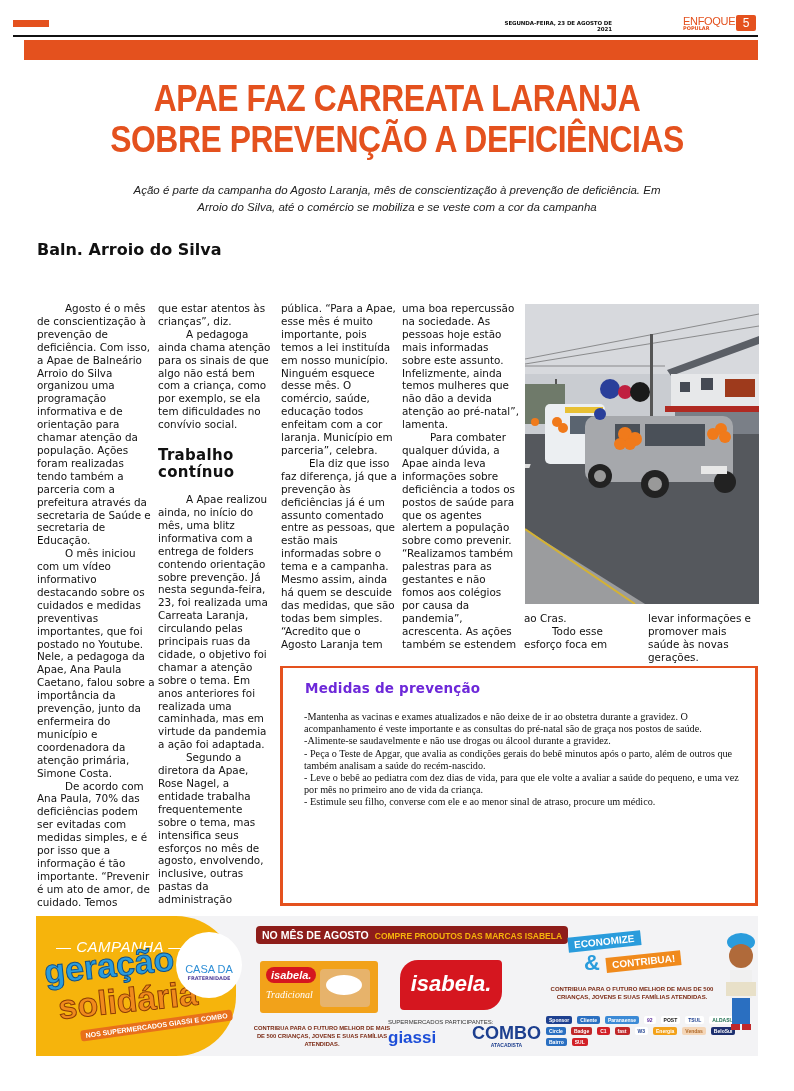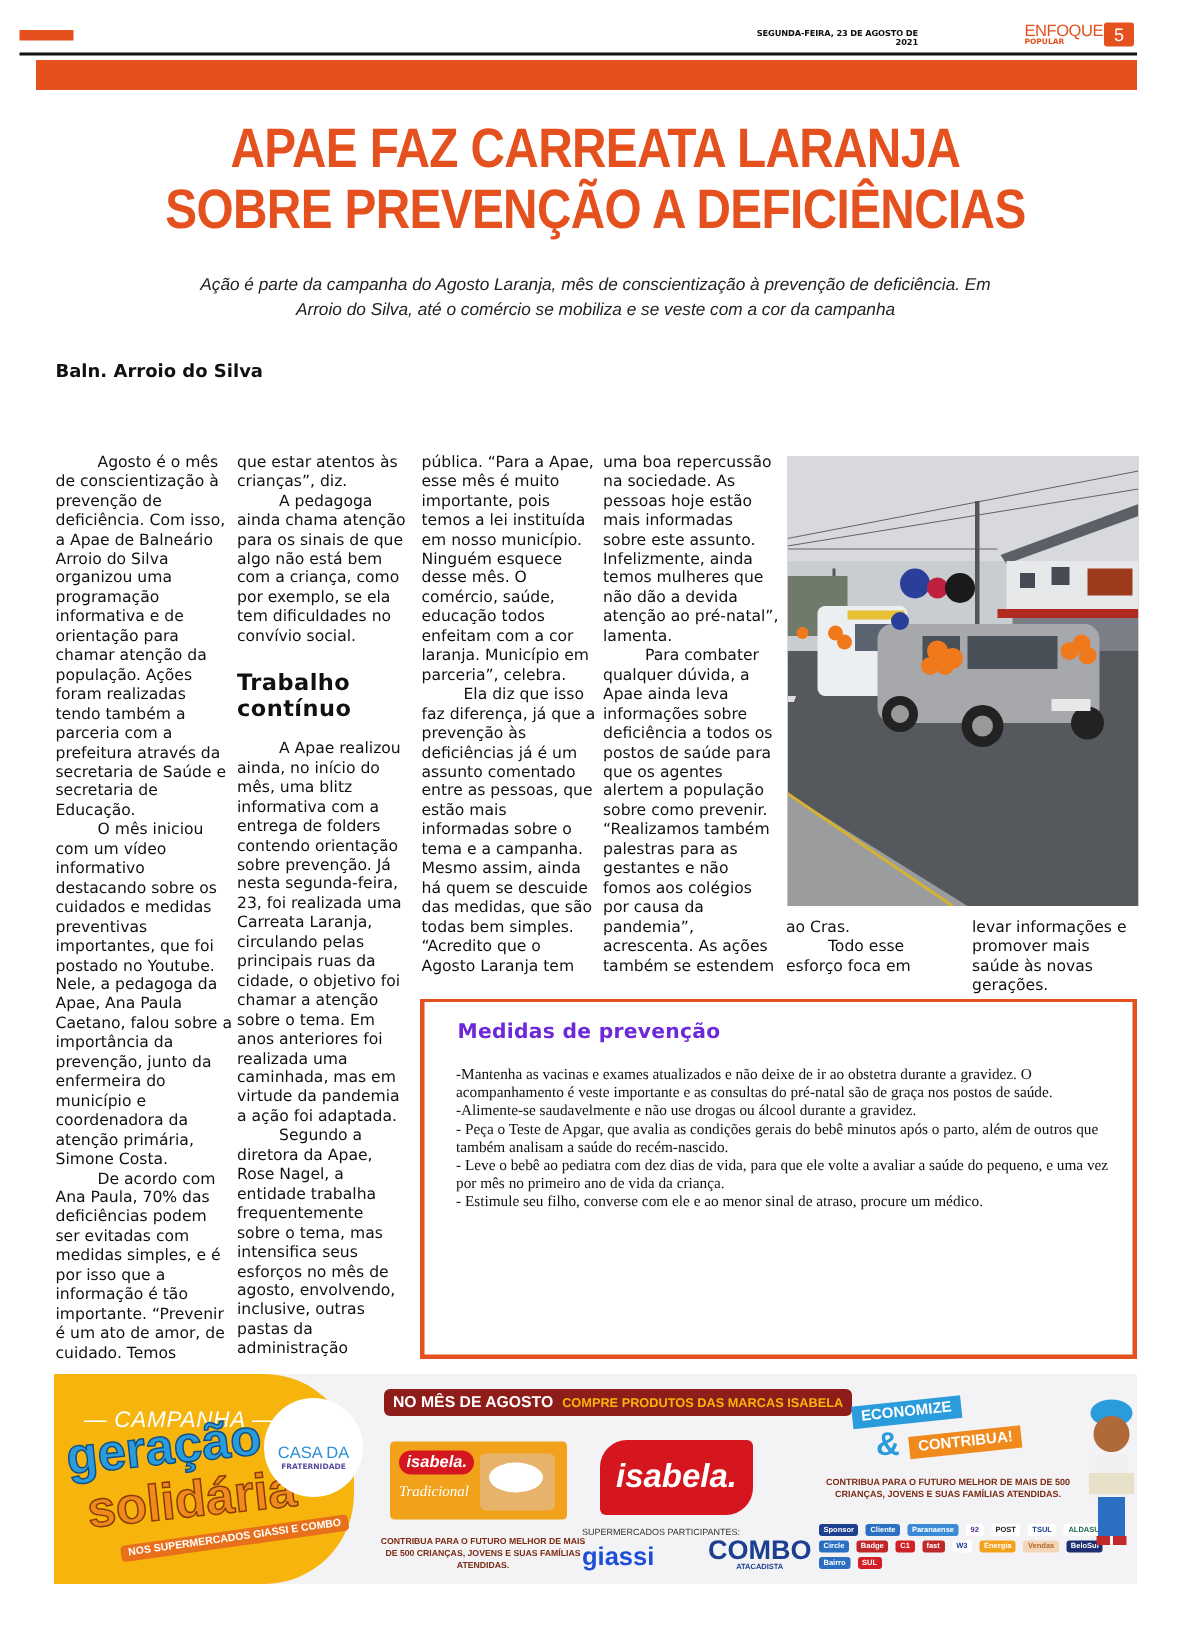--- a/index.html
+++ b/index.html
@@ -10,21 +10,21 @@
   .date { position: absolute; left: 500px; top: 20px; width: 230px; font-size: 5.5px; font-weight: bold; text-align: right; padding-right: 118px; letter-spacing: -0.1px; }
   .brand { position: absolute; left: 683px; top: 16px; line-height: 1; }
   .brand-main { font-family: "Liberation Sans", sans-serif; font-size: 11px; color: #e4511e; letter-spacing: -0.3px; display:block;}
   .brand-sub { font-size: 5px; font-weight: bold; color: #e4511e; display:block; margin-top: -1px;}
   .page-num { position: absolute; left: 736px; top: 15px; width: 20px; height: 16px; background: #e4511e; color: #fff; font-family: "Liberation Sans", sans-serif; font-size: 12px; text-align: center; line-height: 16px; border-radius: 2px; }
   .rule { position: absolute; left: 13px; top: 35px; width: 745px; height: 2px; background: #111; }
   .orange-bar { position: absolute; left: 24px; top: 40px; width: 734px; height: 20px; background: #e4511e; }
 
   .headline { position: absolute; left: 0; top: 78px; width: 794px; text-align: center; color: #e4511e; font-family: "Liberation Sans", sans-serif; font-weight: bold; font-size: 37px; line-height: 41px; letter-spacing: -0.5px; transform: scaleX(0.86); transform-origin: center top; }
   .subhead { position: absolute; left: 120px; top: 182px; width: 554px; text-align: center; font-family: "Liberation Sans", sans-serif; font-style: italic; font-size: 11.5px; line-height: 17px; color: #222; }
-  .location { position: absolute; left: 37px; top: 240px; font-family: "DejaVu Sans", sans-serif; font-weight: bold; font-size: 12px; color: #111; }
+  .location { position: absolute; left: 37px; top: 240px; font-family: "DejaVu Sans", sans-serif; font-weight: bold; font-size: 16px; color: #111; }
 
   .col { position: absolute; font-family: "DejaVu Sans", sans-serif; font-size: 10.4px; line-height: 12.9px; color: #111; }
   .col p { text-indent: 0; }
   .col p.ind { text-indent: 28px; }
   .c1 { left: 37px; top: 302px; width: 118px; }
   .c2 { left: 158px; top: 302px; width: 116px; }
   .c3 { left: 281px; top: 302px; width: 116px; }
   .c4 { left: 402px; top: 302px; width: 118px; }
   .c5 { left: 524px; top: 612px; width: 112px; }
   .c6 { left: 648px; top: 612px; width: 112px; }

